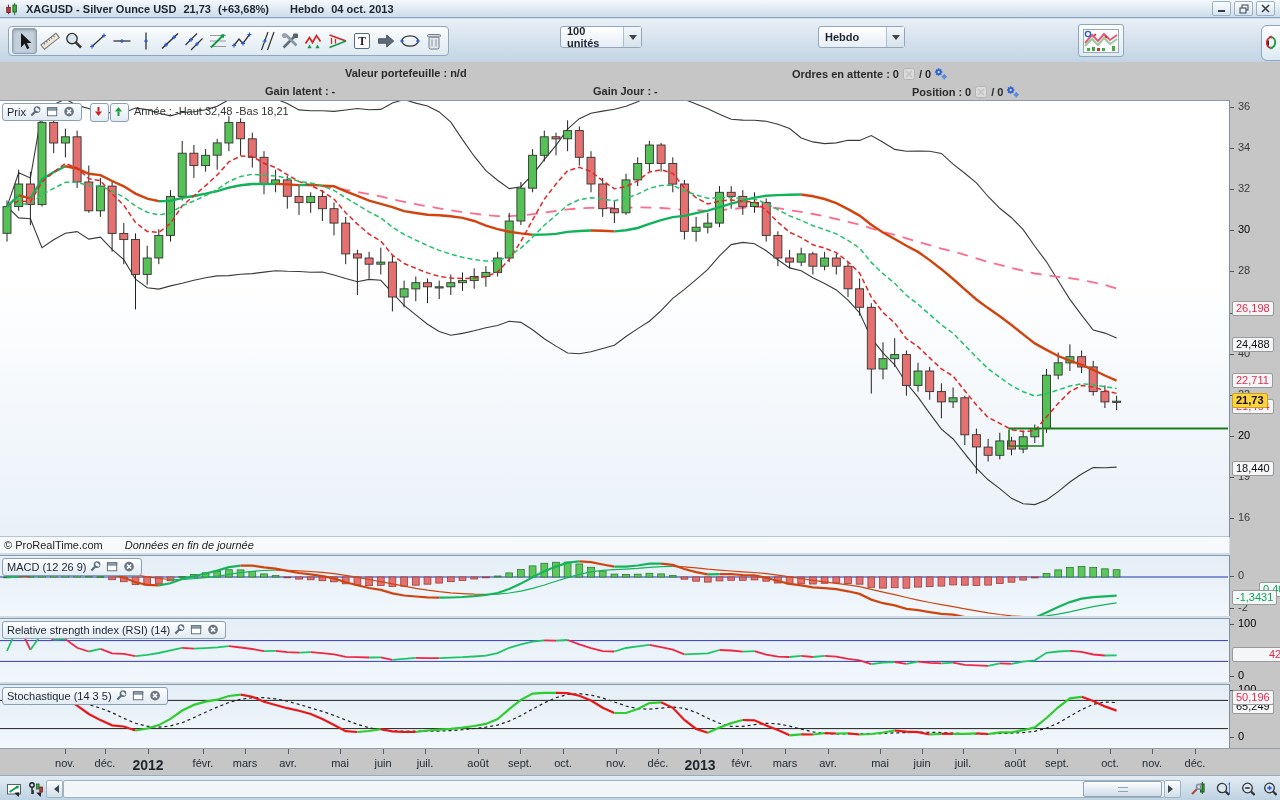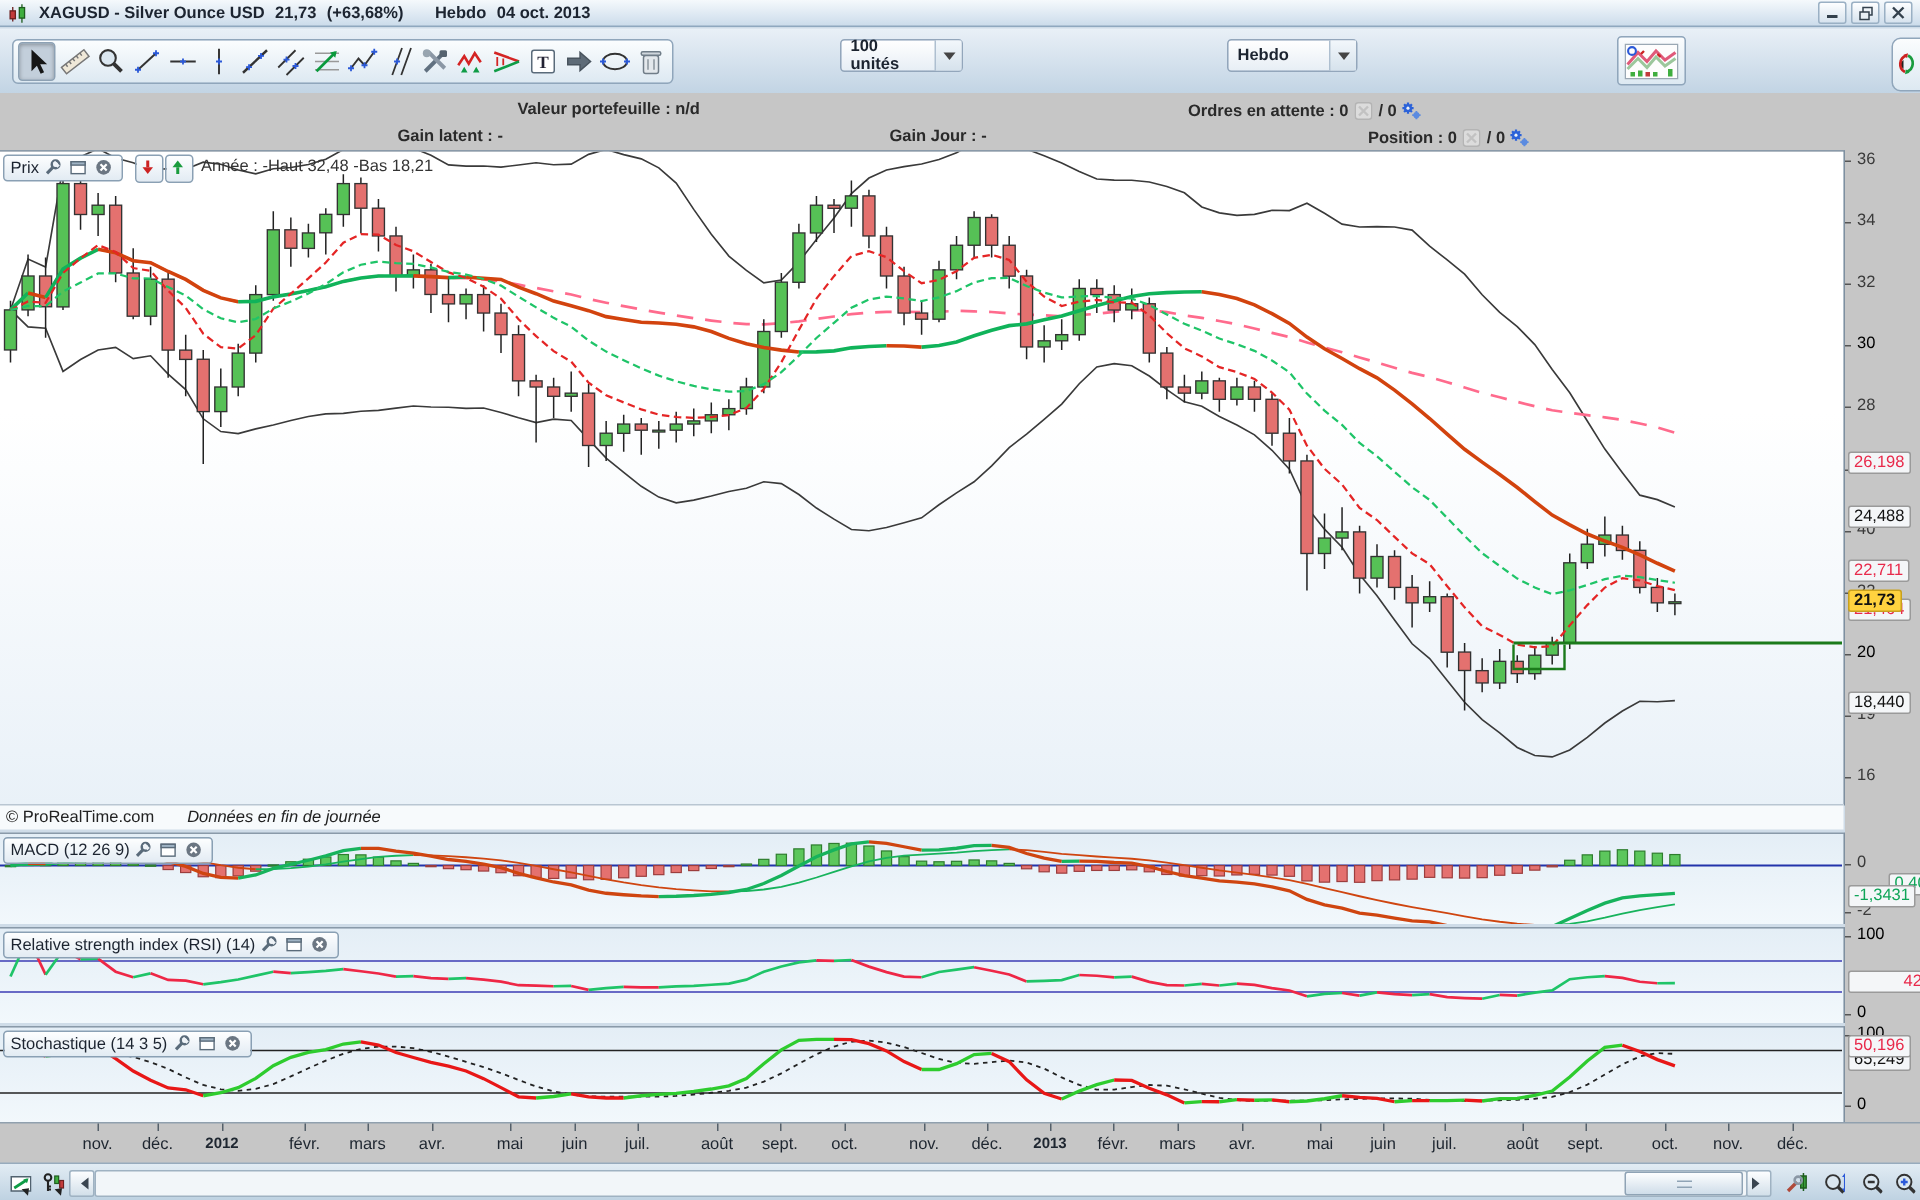--- a/index.html
+++ b/index.html
@@ -61,21 +61,21 @@
   .axbox{position:absolute;left:2px;height:13px;line-height:13px;padding:0 3px;background:#f4f6f8;
     border:1px solid #9a9a9a;border-radius:2px;white-space:nowrap;}
   .axbox.red{color:#e8294a;}
   .axbox.black{color:#111;}
   .axbox.green{color:#0fa558;}
   .axbox.price{background:#ffd23f;border-color:#c9a11d;color:#111;font-weight:bold;}
   
   .timeaxis{position:absolute;left:0;top:748px;width:1280px;height:27px;background:#c6c6c6;
     border-top:1px solid #90a0ae;}
   .mlab{position:absolute;top:8px;transform:translateX(-50%);color:#1e2630;}
-  .mlab.b{font-weight:bold;font-size:10px;}
+  .mlab.b{font-weight:bold;font-size:14px;}
   .mtk{position:absolute;top:0;width:1px;height:5px;background:#55606a;}
   
   .bottombar{position:absolute;left:0;top:775px;width:1280px;height:25px;
     background:linear-gradient(#e2ecf4,#bdd1e1);border-top:1px solid #97abbd;}
   .bbtn{position:absolute;top:3px;width:19px;height:18px;display:flex;align-items:center;justify-content:center;}
   .scrolltrack{position:absolute;left:63px;top:4px;width:1100px;height:16px;background:#f2f6f9;
     border:1px solid #9fb2c2;border-radius:2px;}
   .scrollthumb{position:absolute;left:1019px;top:0px;width:77px;height:14px;border:1px solid #8fa3b5;
     border-radius:2px;background:linear-gradient(#fdfeff,#cfdde9);display:flex;align-items:center;justify-content:center;}
   .grip{width:10px;border-top:1px solid #8fa3b5;border-bottom:1px solid #8fa3b5;height:3px;}

